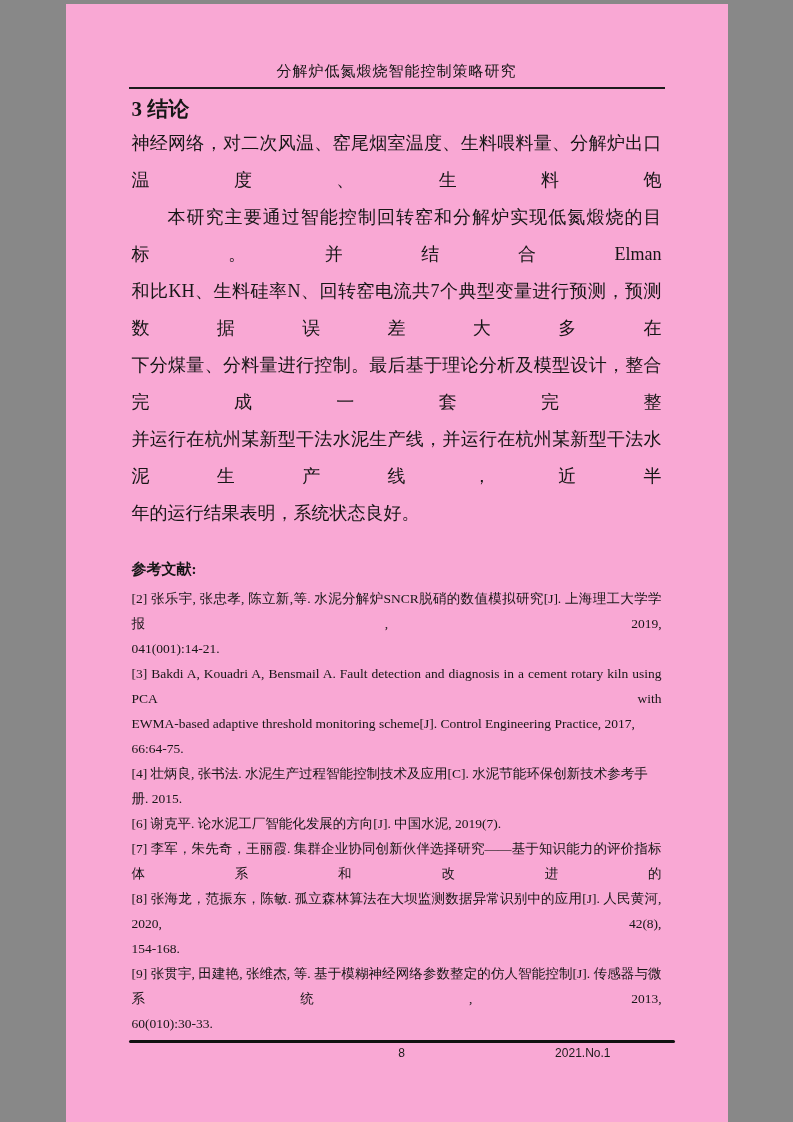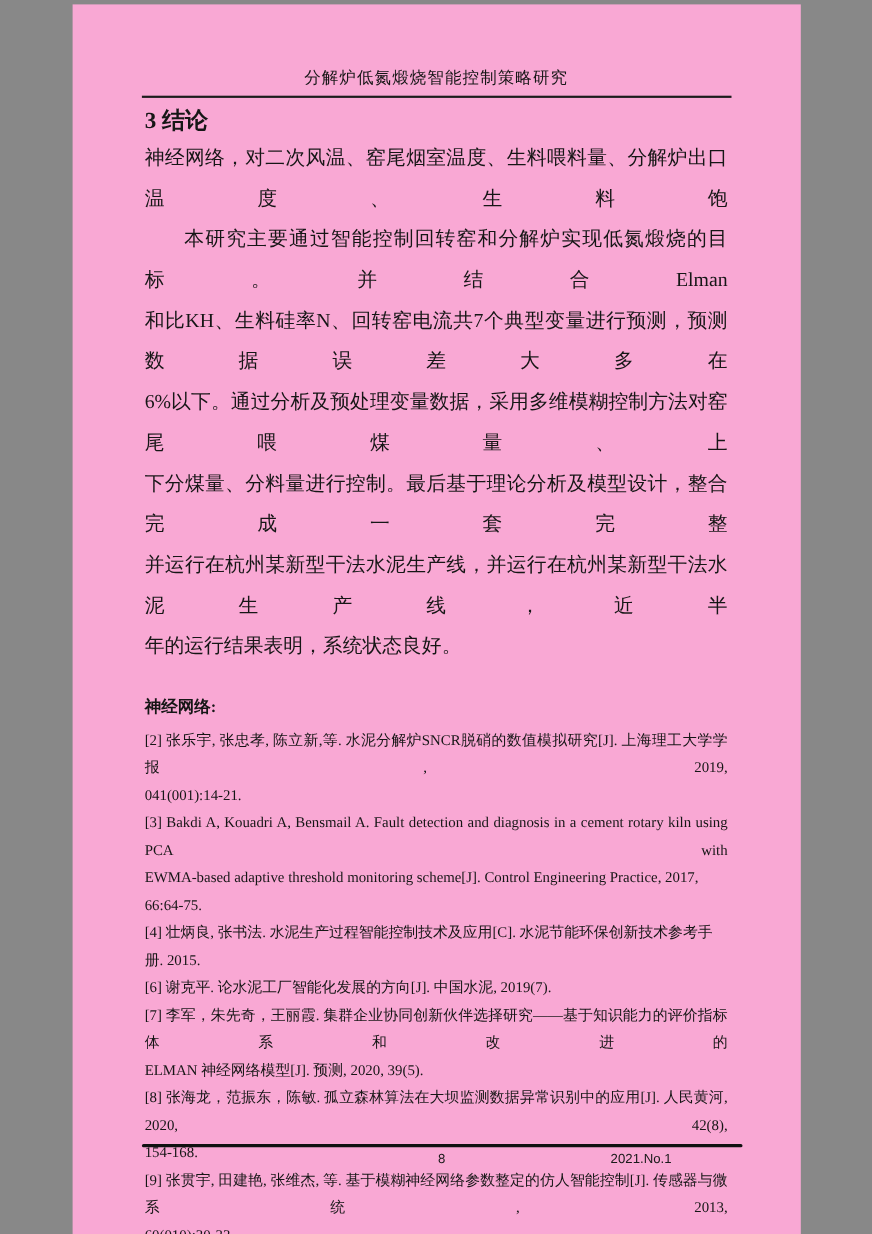--- a/index.html
+++ b/index.html
@@ -98,30 +98,29 @@
   <div class="section-heading">3 结论</div>
 
   <div class="paragraph">
 
       <div class="body-line just">神经网络，对二次风温、窑尾烟室温度、生料喂料量、分解炉出口温度、生料饱</div>
 
       <div class="body-line just indent">本研究主要通过智能控制回转窑和分解炉实现低氮煅烧的目标。并结合Elman</div>
 
       <div class="body-line just">和比KH、生料硅率N、回转窑电流共7个典型变量进行预测，预测数据误差大多在</div>
 
-      <div class="body-line just">6%以下。通过分析及预处理变量数据，采用多维模糊控制方法对窑尾喂煤量、上</div>
 
       <div class="body-line just">下分煤量、分料量进行控制。最后基于理论分析及模型设计，整合完成一套完整</div>
 
       <div class="body-line just">并运行在杭州某新型干法水泥生产线，并运行在杭州某新型干法水泥生产线，近半</div>
 
       <div class="body-line">年的运行结果表明，系统状态良好。</div>
     </div>
 
-  <div class="ref-heading">神经网络:</div>
+  <div class="ref-heading">参考文献:</div>
 
   <div class="ref-list">
 
 
       <div class="ref-item">
         <div>
 
             <div class="ref-line just">[2] 张乐宇, 张忠孝, 陈立新,等. 水泥分解炉SNCR脱硝的数值模拟研究[J]. 上海理工大学学报, 2019,</div>
 
             <div class="ref-line">041(001):14-21.</div>
@@ -150,21 +149,20 @@
 
             <div class="ref-line">[6] 谢克平. 论水泥工厂智能化发展的方向[J]. 中国水泥, 2019(7).</div>
           </div>
       </div>
 
       <div class="ref-item">
         <div>
 
             <div class="ref-line just">[7] 李军，朱先奇，王丽霞. 集群企业协同创新伙伴选择研究——基于知识能力的评价指标体系和改进的</div>
 
-            <div class="ref-line">ELMAN 神经网络模型[J]. 预测, 2020, 39(5).</div>
           </div>
       </div>
 
       <div class="ref-item">
         <div>
 
             <div class="ref-line just">[8] 张海龙，范振东，陈敏. 孤立森林算法在大坝监测数据异常识别中的应用[J]. 人民黄河, 2020, 42(8),</div>
 
             <div class="ref-line">154-168.</div>
           </div>

